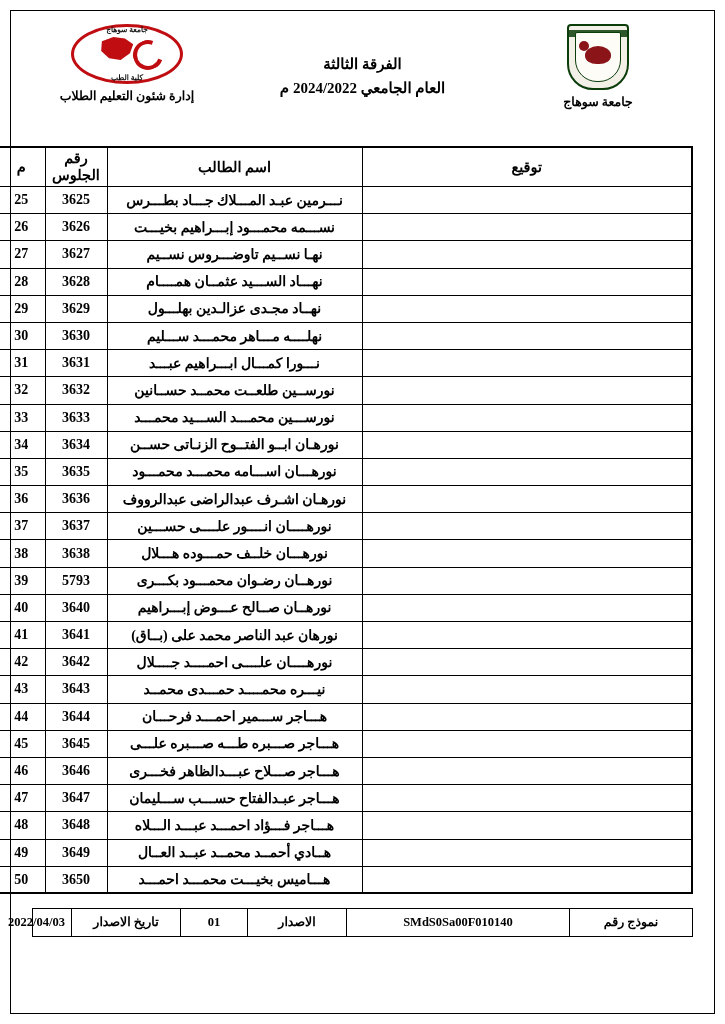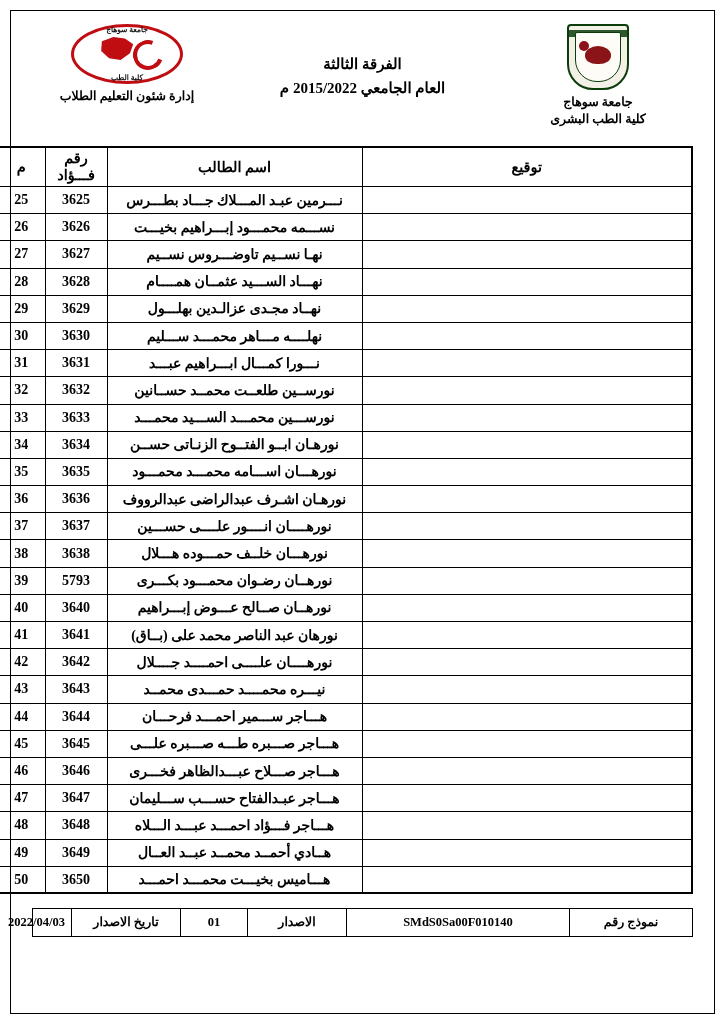--- a/index.html
+++ b/index.html
@@ -203,26 +203,25 @@
 
     <div class="header">
 
       <div class="hdr-side">
         <div class="uni-logo">
           <div class="band"></div>
           <div class="crest"></div>
           <div class="bird"></div>
         </div>
         <div>جامعة سوهاج</div>
-        <div>كلية الطب البشرى</div>
       </div>
 
       <div class="hdr-center">
         <div>الفرقة الثالثة</div>
-        <div>العام الجامعي 2015/2022 م</div>
+        <div>العام الجامعي 2024/2022 م</div>
       </div>
 
       <div class="hdr-side">
         <div class="aff-logo">
           <div class="ell"></div>
           <div class="txt-top">جامعة سوهاج</div>
           <div class="egypt"></div>
           <div class="crescent"></div>
           <div class="txt-bot">كلية الطب</div>
         </div>
@@ -235,21 +234,21 @@
       <colgroup>
         <col class="c-sign">
           <col class="c-name">
           <col class="c-seat">
           <col class="c-no">
       </colgroup>
       <thead>
         <tr>
           <th>توقيع</th>
           <th>اسم الطالب</th>
-          <th>رقم فـــؤاد</th>
+          <th>رقم الجلوس</th>
           <th>م</th>
         </tr>
       </thead>
       <tbody id="roster-body">
           <tr>
             <td class="sign">&nbsp;</td>
             <td class="name">نـــرمين عبـد المـــلاك جـــاد بطـــرس</td>
             <td class="seat">3625</td>
             <td class="no">25</td>
           </tr>

